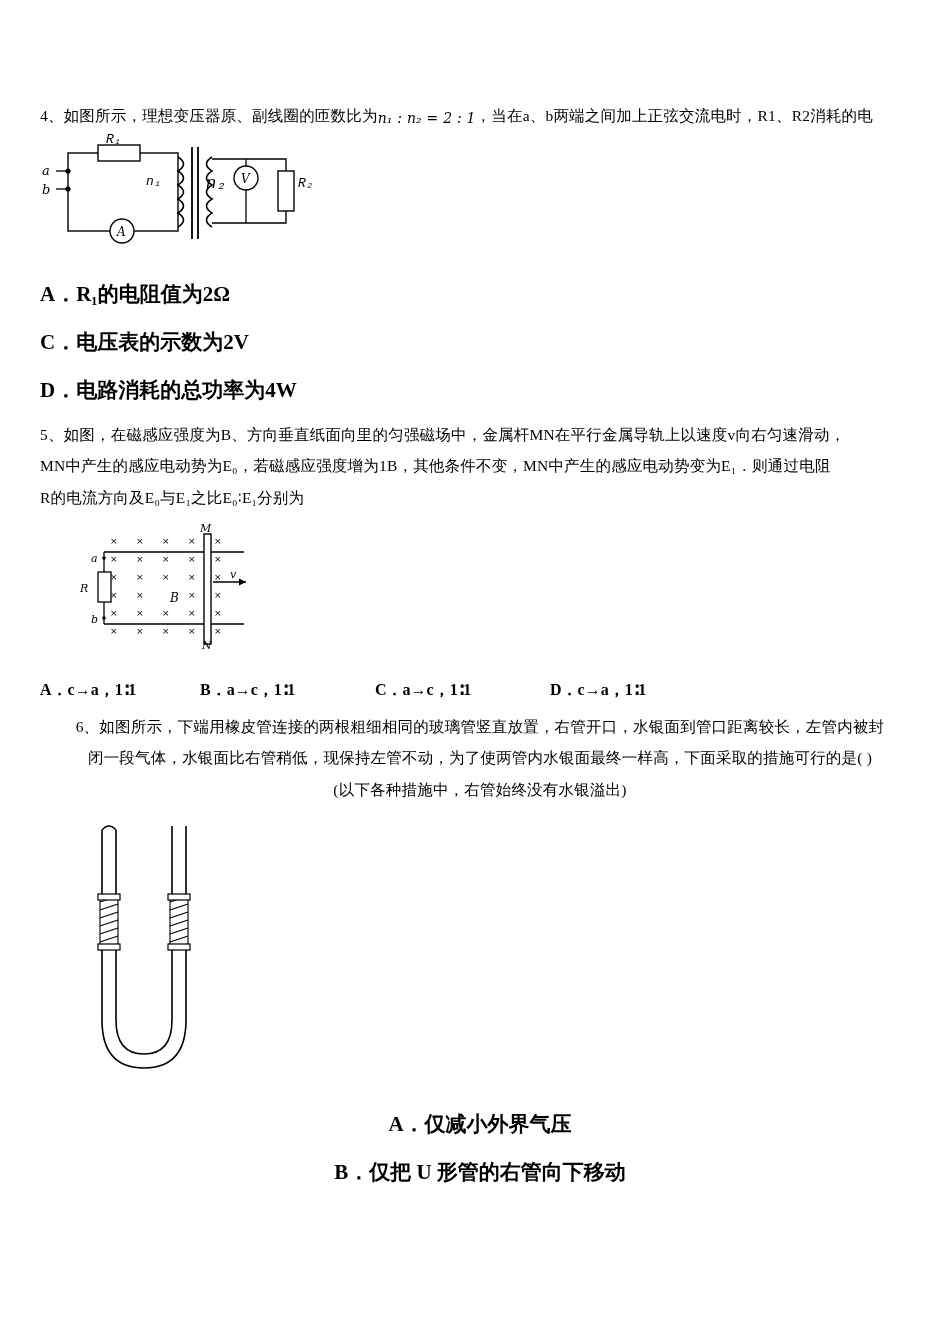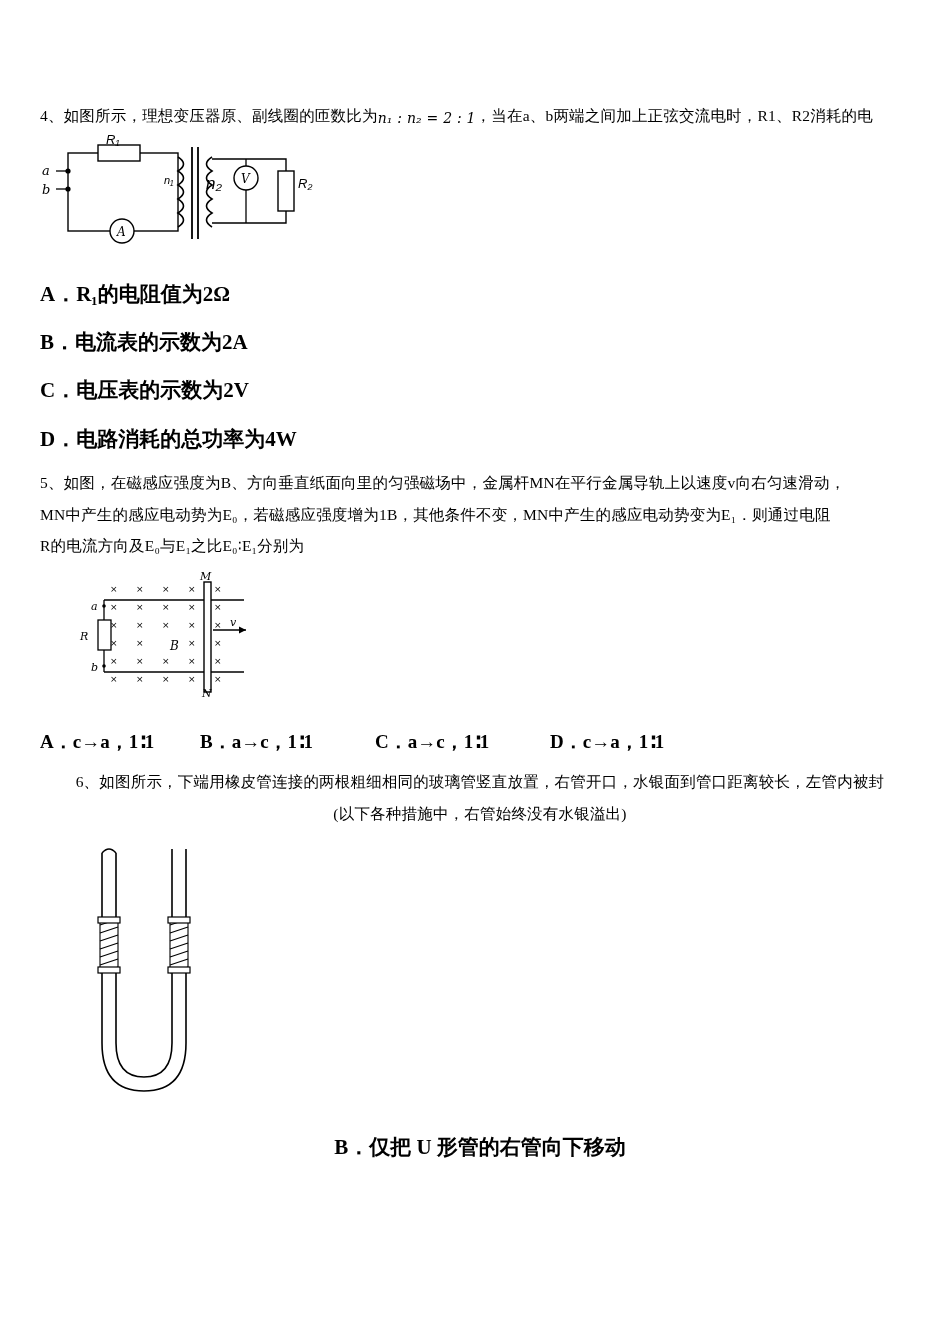--- a/index.html
+++ b/index.html
@@ -33,21 +33,21 @@
     line-height: 2.05;
     letter-spacing: 0.2px;
     color: #000;
   }
   .opt {
     font-size: 21px;
     line-height: 2.3;
     font-weight: bold;
   }
   .opt-row {
-    font-size: 19px;
+    font-size: 16px;
     line-height: 2.3;
     font-weight: bold;
     display: block;
   }
   .opt-row span.optitem {
     display: inline-block;
   }
   .inline-math {
     display: inline-block;
     vertical-align: -2px;
@@ -99,31 +99,30 @@
           <path d="M172 20 L246 20 L246 84 L172 84" fill="none" stroke="#000" stroke-width="1.4"></path>
           <line x1="172" y1="20" x2="172" y2="84" stroke="#000" stroke-width="0"></line>
 
           <circle cx="206" cy="39" r="12" fill="#fff" stroke="#000" stroke-width="1.4"></circle>
           <text x="201" y="44" font-family="DejaVu Serif, serif" font-size="12" font-style="italic">V</text>
           <line x1="206" y1="20" x2="206" y2="27" stroke="#000" stroke-width="1.3"></line>
           <line x1="206" y1="51" x2="206" y2="84" stroke="#000" stroke-width="1.3"></line>
 
           <rect x="238" y="32" width="16" height="40" fill="#fff" stroke="#000" stroke-width="1.4"></rect>
         </svg>
-        <div style="position:relative; margin-top:-118px; height:118px; font-family:Liberation Sans, sans-serif;">
+        <div style="position:relative; margin-top:-118px; height:118px; font-family:Liberation Mono, monospace;">
           <span style="position:absolute;left:66px;top:-4px;font-size:13px;font-style:italic;">R₁</span>
-          <span style="position:absolute;left:124px;top:38px;font-size:11px;font-style:italic;">n₁</span>
+          <span style="position:absolute;left:106px;top:38px;font-size:13px;font-style:italic;">n₁</span>
           <span style="position:absolute;left:166px;top:38px;font-size:17px;font-style:italic;">n₂</span>
           <span style="position:absolute;left:258px;top:40px;font-size:13px;font-style:italic;">R₂</span>
         </div>
       </div>
 
       <div style="height:12px"></div>
       <div class="opt">A．R₁的电阻值为2Ω</div>
-      <div class="opt">B．电流表的示数为2A</div>
       <div class="opt">C．电压表的示数为2V</div>
       <div class="opt">D．电路消耗的总功率为4W</div>
     </div>
 
     <div style="margin-top:4px;">
       <div class="qline">5、如图，在磁感应强度为B、方向垂直纸面向里的匀强磁场中，金属杆MN在平行金属导轨上以速度v向右匀速滑动，</div>
       <div class="qline">MN中产生的感应电动势为E₀，若磁感应强度增为1B，其他条件不变，MN中产生的感应电动势变为E₁．则通过电阻</div>
       <div class="qline">R的电流方向及E₀与E₁之比E₀∶E₁分别为</div>
 
       <div class="figbox" style="margin-left:18px;">
@@ -186,20 +185,21 @@
       </div>
 
       <div style="height:18px"></div>
       <div class="opt-row">
         <span class="optitem" style="width:160px">A．c→a，1∶1</span><span class="optitem" style="width:175px">B．a→c，1∶1</span><span class="optitem" style="width:175px">C．a→c，1∶1</span><span class="optitem">D．c→a，1∶1</span>
       </div>
     </div>
 
     <div style="margin-top:2px;text-align:center;">
       <div class="qline">6、如图所示，下端用橡皮管连接的两根粗细相同的玻璃管竖直放置，右管开口，水银面到管口距离较长，左管内被封</div>
+      <div class="qline">闭一段气体，水银面比右管稍低，现保持左管不动，为了使两管内水银面最终一样高，下面采取的措施可行的是(    )</div>
       <div class="qline">(以下各种措施中，右管始终没有水银溢出)</div>
 
       <div class="figbox" style="margin-left:14px; margin-top:14px;">
         <svg width="180" height="260" viewBox="0 0 180 260">
 
           <path d="M48 10 L48 200 Q48 248 90 248 Q132 248 132 200 L132 10" fill="none" stroke="#000" stroke-width="1.6"></path>
           <path d="M62 10 L62 200 Q62 234 90 234 Q118 234 118 200 L118 10" fill="none" stroke="#000" stroke-width="1.6"></path>
 
           <path d="M48 10 Q55 2 62 10" fill="none" stroke="#000" stroke-width="1.6"></path>
 
@@ -226,17 +226,18 @@
           </g>
 
           <rect x="44" y="74" width="22" height="6" fill="#fff" stroke="#000" stroke-width="1.2"></rect>
           <rect x="44" y="124" width="22" height="6" fill="#fff" stroke="#000" stroke-width="1.2"></rect>
           <rect x="114" y="74" width="22" height="6" fill="#fff" stroke="#000" stroke-width="1.2"></rect>
           <rect x="114" y="124" width="22" height="6" fill="#fff" stroke="#000" stroke-width="1.2"></rect>
         </svg>
       </div>
 
       <div style="height:16px"></div>
+      <div class="opt">A．仅减小外界气压</div>
       <div class="opt">B．仅把 U 形管的右管向下移动</div>
     </div>
 
   </div>
 </div>
 
 </body></html>

